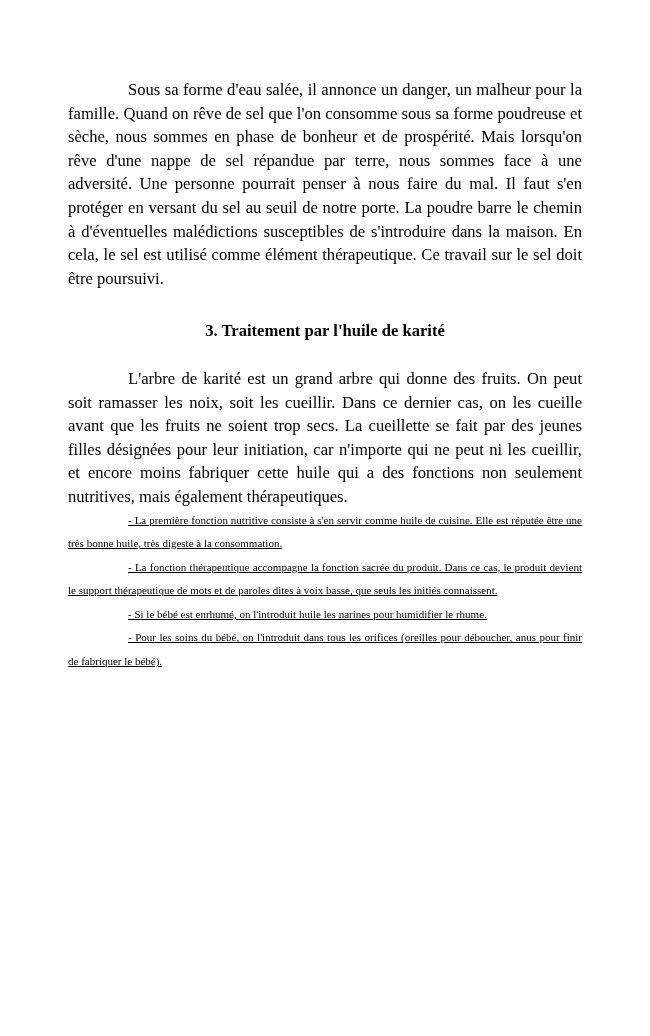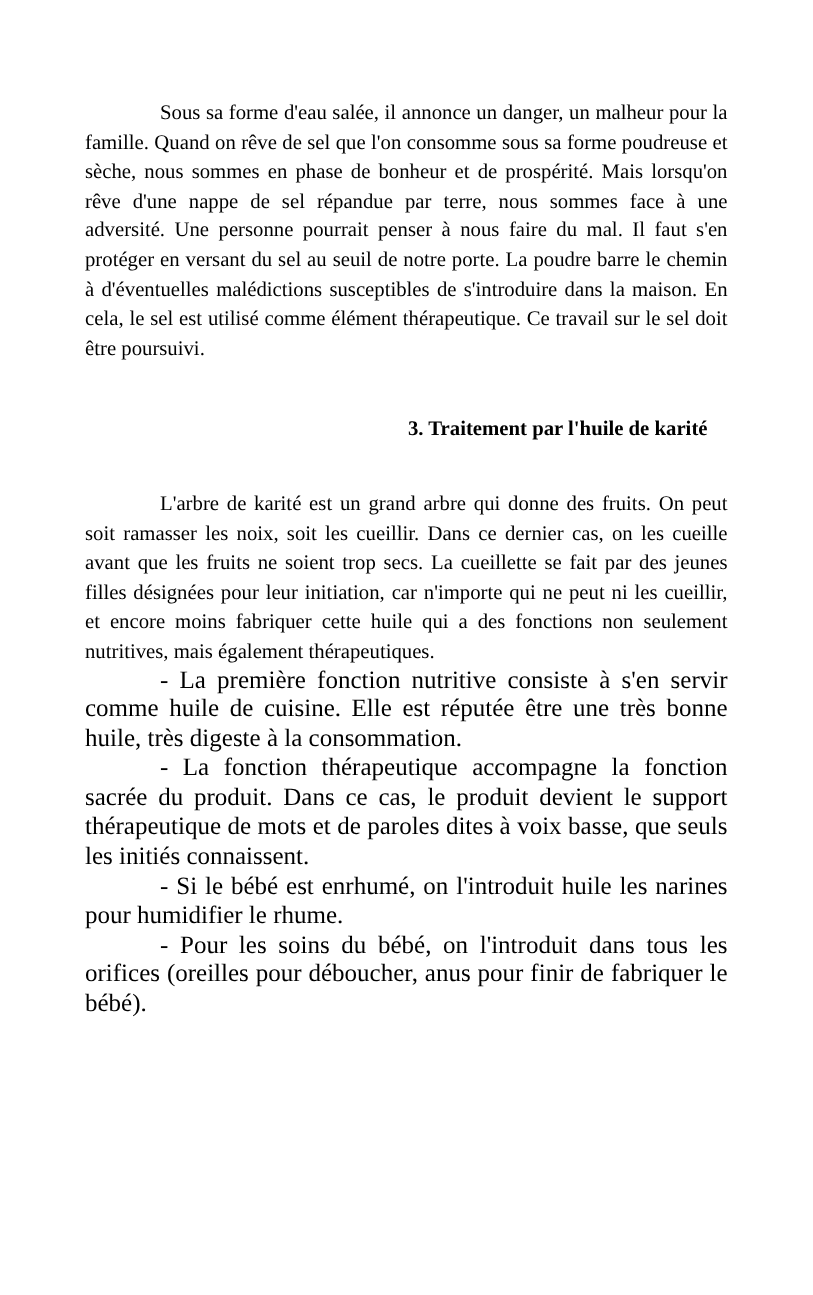--- a/index.html
+++ b/index.html
@@ -35,37 +35,38 @@
   .para {
     margin: 0;
     text-align: justify;
     text-justify: inter-word;
     font-size: 16.6px;
     line-height: 23.6px;
     text-indent: 60px;
     hyphens: none;
   }
   .section-heading {
-    margin: 16px;
+    margin: 4px;
     font-size: 16.6px;
     line-height: 23.6px;
     font-weight: bold;
-    text-align: right;
+    text-align: center;
     text-indent: 0;
     padding-top: 25px;
     padding-bottom: 20px;
   }
   .dash-item {
     margin: 0;
     text-align: justify;
     text-justify: inter-word;
-    font-size: 20px;
+    font-size: 11px;
     line-height: 23.6px;
     text-indent: 60px;
     hyphens: none;
+    text-decoration: underline;
   }
   .page-number {
     position: absolute;
     left: 0;
     top: 955px;
     width: 650px;
     text-align: center;
     font-size: 19px;
     line-height: 20px;
     font-family: "Liberation Serif", "DejaVu Serif", serif;

